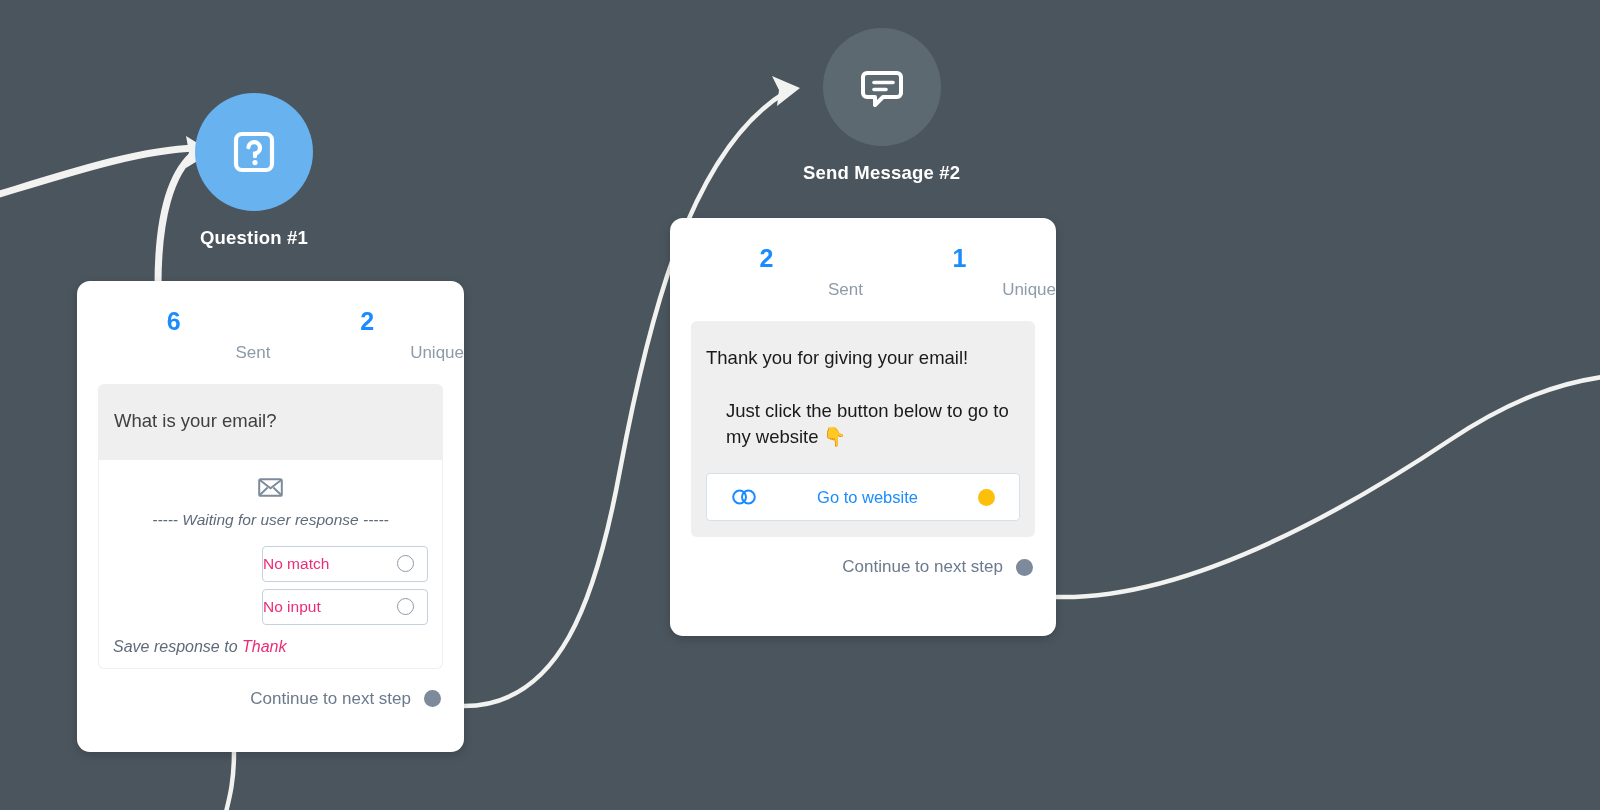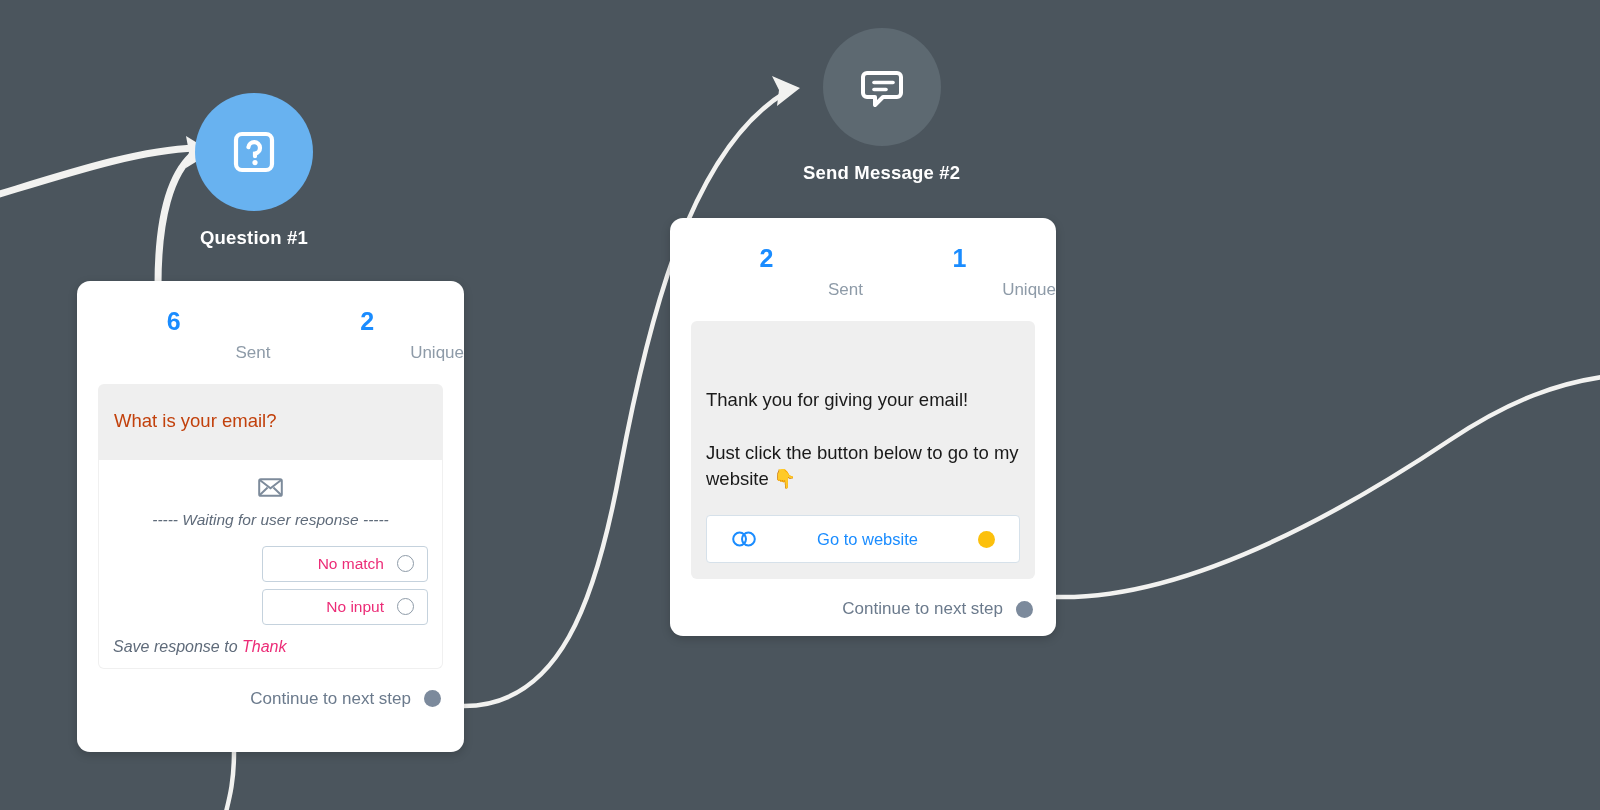--- a/index.html
+++ b/index.html
@@ -93,21 +93,21 @@
   }
 
   
   .q-bubble {
     margin: 11px 21px 0 21px;
     background: #efefef;
     border-radius: 6px 6px 0 0;
     padding: 26px 16px 28px 16px;
   }
   .q-text {
-    color: #c2410c;
+    color: #404040;
     font-size: 18.5px;
   }
   .q-body {
     margin: 0 21px 0 21px;
     background: #ffffff;
     border: 1px solid #f0f0f0;
     border-top: none;
     border-radius: 0 0 6px 6px;
     padding: 12px 14px 12px 14px;
   }
@@ -130,21 +130,21 @@
     margin-top: 7px;
   }
   .opt-box {
     width: 166px;
     height: 36px;
     border: 1px solid #c5d2dd;
     border-radius: 4px;
     background: #ffffff;
     display: flex;
     align-items: center;
-    justify-content: flex-end;
+    justify-content: space-between;
     gap: 13px;
     padding-right: 13px;
     box-sizing: border-box;
   }
   .opt-label {
     color: #ec2c77;
     font-size: 15.5px;
   }
   .opt-dot {
     width: 15px;
@@ -169,23 +169,22 @@
   .m-bubble {
     margin: 11px 21px 0 21px;
     background: #efefef;
     border-radius: 6px;
     padding: 24px 15px 16px 15px;
   }
   .m-line {
     color: #1a1a1a;
     font-size: 18.5px;
     line-height: 1.45;
-    margin-top: 42px;
-  }
-  .m-line + .m-line { margin-top: 26px; }
+  }
+  .m-line + .m-line { margin-top: 26px; margin-left: 20px; }
   .link-button {
     margin-top: 22px;
     height: 48px;
     background: #ffffff;
     border: 1px solid #d6e1ea;
     border-radius: 4px;
     display: flex;
     align-items: center;
     padding: 0 24px;
     box-sizing: border-box;

